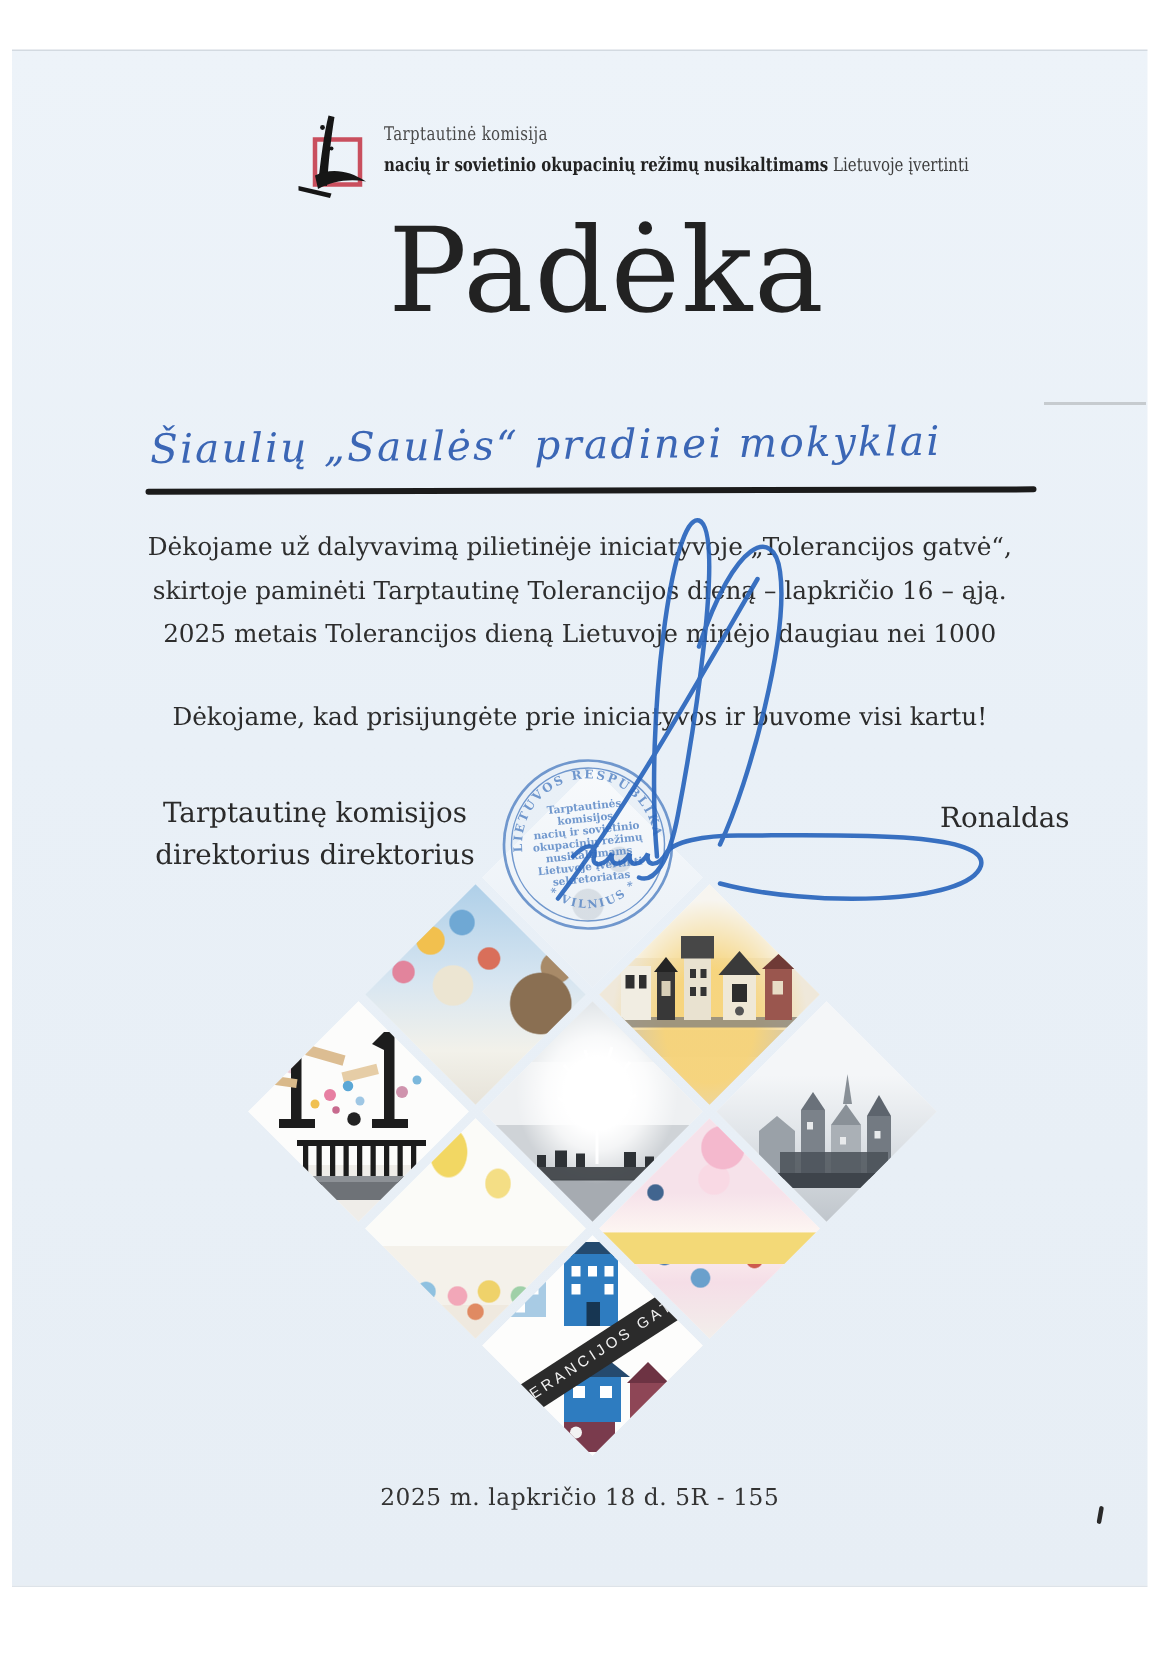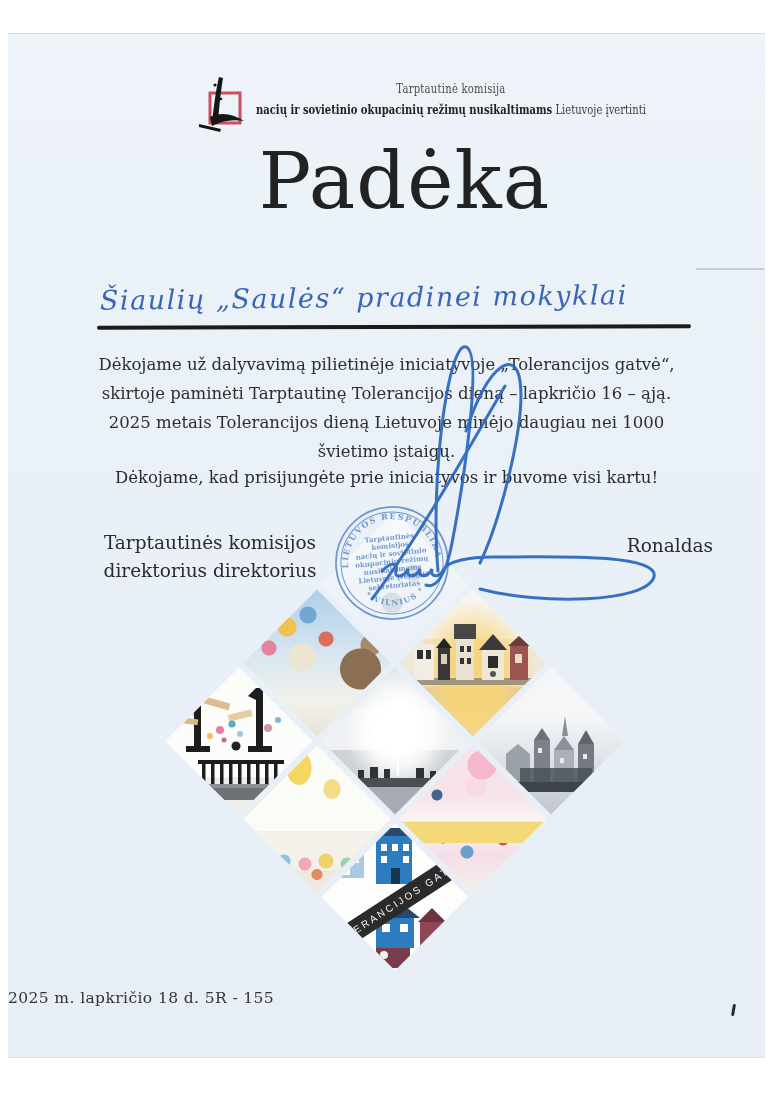--- a/index.html
+++ b/index.html
@@ -7,21 +7,21 @@
               font-family:"DejaVu Serif","Liberation Serif",serif; }
   .canvas { position:relative; width:780px; height:1103px; background:#fff; }
 
   
   .scan { position:absolute; left:8px; top:33px; width:757px; height:1025px;
           background:linear-gradient(180deg,#edf3f9 0%,#e9f0f7 45%,#e7eef5 100%);
           border-top:1px solid #d3dae1; border-bottom:1px solid #dde3e9; }
 
   
   .logo-mark { position:absolute; left:186px; top:41px; width:58px; height:60px; }
-  .logo-text { position:absolute; left:248px; top:47px; color:#3a3a3a;text-align:center; }
+  .logo-text { position:absolute; left:248px; top:47px; color:#3a3a3a; }
   .lt1 { font-size:12.5px; transform:scaleX(.8); transform-origin:left; letter-spacing:.3px; color:#4a4a4a; }
   .lt2 { font-size:12.5px; margin-top:6px; transform:scaleX(.8); transform-origin:left; white-space:nowrap; color:#222; }
   .lt2 .b { font-weight:700; }
   .lt2 .r { font-weight:400; color:#3c3c3c; }
 
   
   .title { position:absolute; left:0; top:100px; width:100%; text-align:center;
            font-size:78px; font-weight:500; color:#222; letter-spacing:1px; line-height:95px;padding-left:36px; }
 
   
@@ -104,21 +104,21 @@
       radial-gradient(circle at 46% 72%, #6aa0cc 0 6px, transparent 7px),
       linear-gradient(180deg,#f6e2ea 0 34%,#fdf6f2 52%,#f5dee7 74%,#f2efeb 100%); }
   .p9 .art { background:#fdfdfc; }
 
   .banner { position:absolute; left:-28px; top:70px; width:212px; padding:5px 0;
             background:#2b2b2b; transform:rotate(-33deg); text-align:center; z-index:3;
             color:#f2f2f2; font-family:"Liberation Sans","DejaVu Sans",sans-serif;
             font-size:10px; letter-spacing:2.5px; white-space:nowrap; }
 
   
-  .date { position:absolute; left:0; top:955px; width:100%; text-align:left;
+  .date { position:absolute; left:0; top:955px; width:100%; text-align:center;
           font-size:15.5px; letter-spacing:.4px; color:#333; }
 
   
   .artifact-line { position:absolute; left:688px; top:234px; width:68px; height:2px;
                    background:#b9bdc2; opacity:.75; }
   .artifact-tick { position:absolute; left:724px; top:970px; width:3px; height:12px;
                    background:#2a2a2a; border-radius:2px; transform:rotate(10deg); }
 </style>
 </head>
 <body>
@@ -141,26 +141,25 @@
 
     <h1 class="title">Padėka</h1>
 
     <div class="recipient">Šiaulių „Saulės“ pradinei mokyklai</div>
     <div class="recipient-line"></div>
 
     <div class="body1">
       <div>Dėkojame už dalyvavimą pilietinėje iniciatyvoje „Tolerancijos gatvė“,</div>
       <div>skirtoje paminėti Tarptautinę Tolerancijos dieną – lapkričio 16 – ąją.</div>
       <div>2025 metais Tolerancijos dieną Lietuvoje minėjo daugiau nei 1000</div>
-      <div>švietimo įstaigų.</div>
     </div>
     <div class="body2">Dėkojame, kad prisijungėte prie iniciatyvos ir buvome visi kartu!</div>
 
     <div class="sig-left">
-      <div>Tarptautinės komisijos</div>
+      <div>Tarptautinę komisijos</div>
       <div>direktorius direktorius</div>
     </div>
     <div class="sig-right">
       <div>Ronaldas</div>
     </div>
 
     <div class="collage">
       <div class="dia p1" style="left:335px; top:499px;">
           <div class="art"></div>
         </div>

